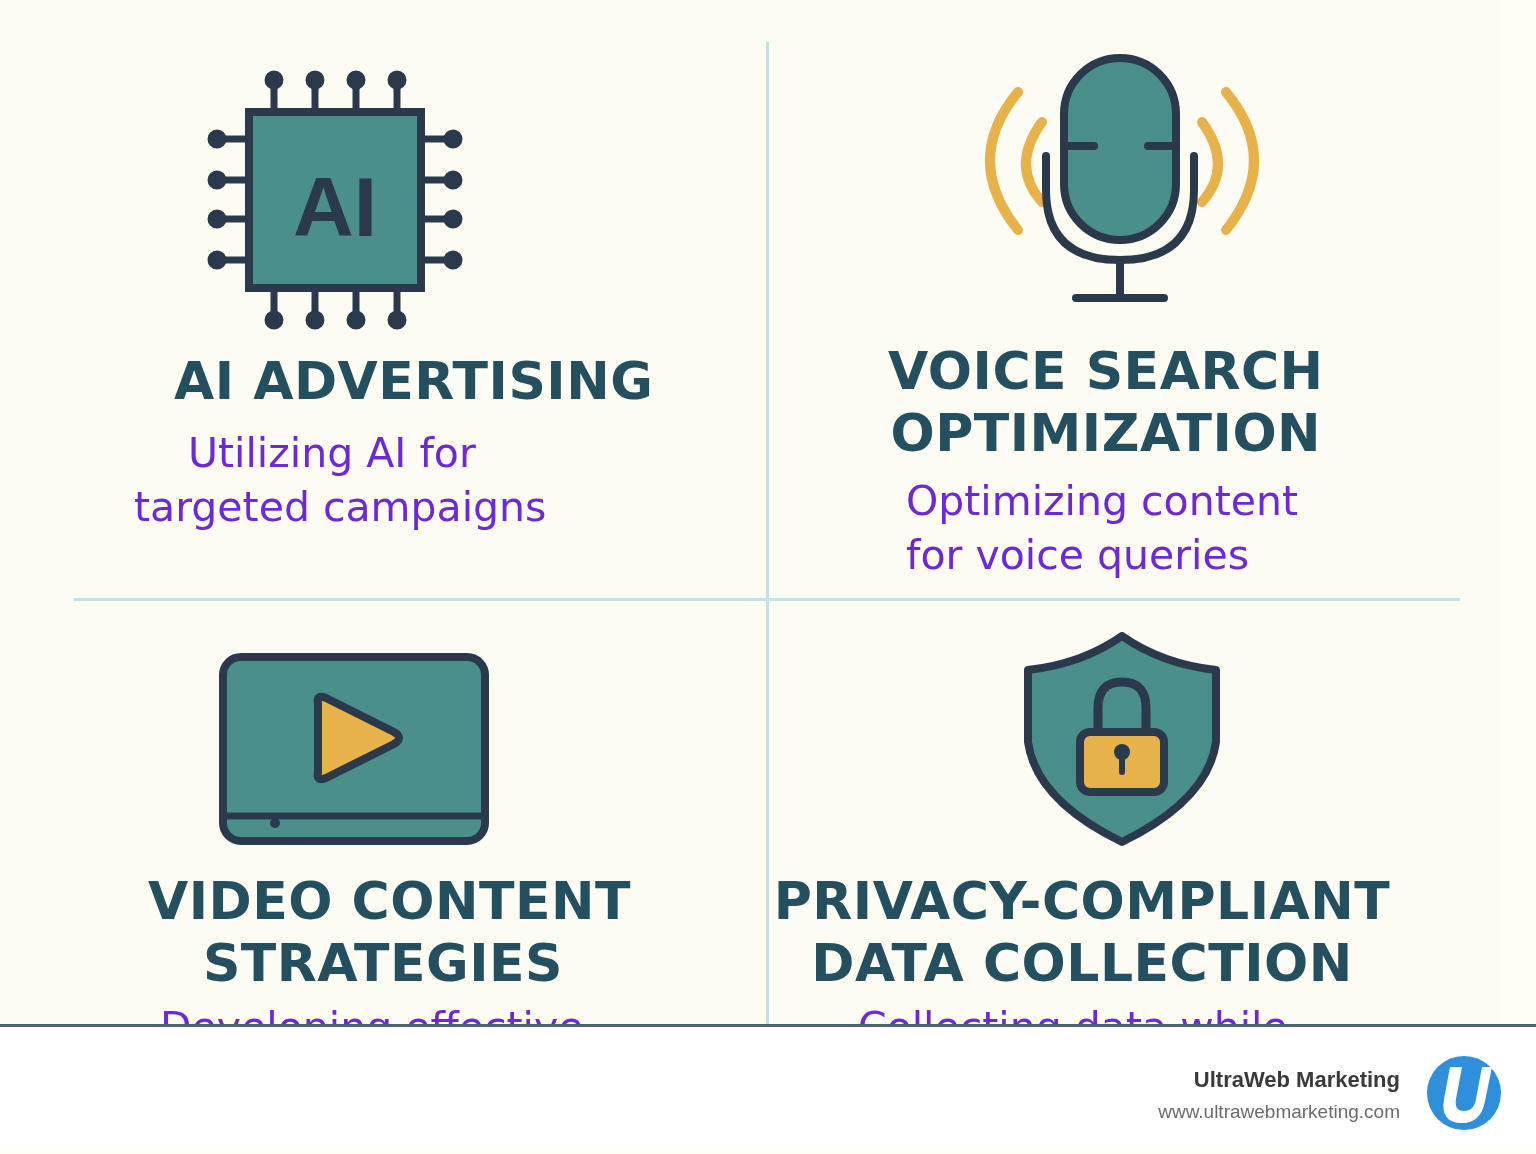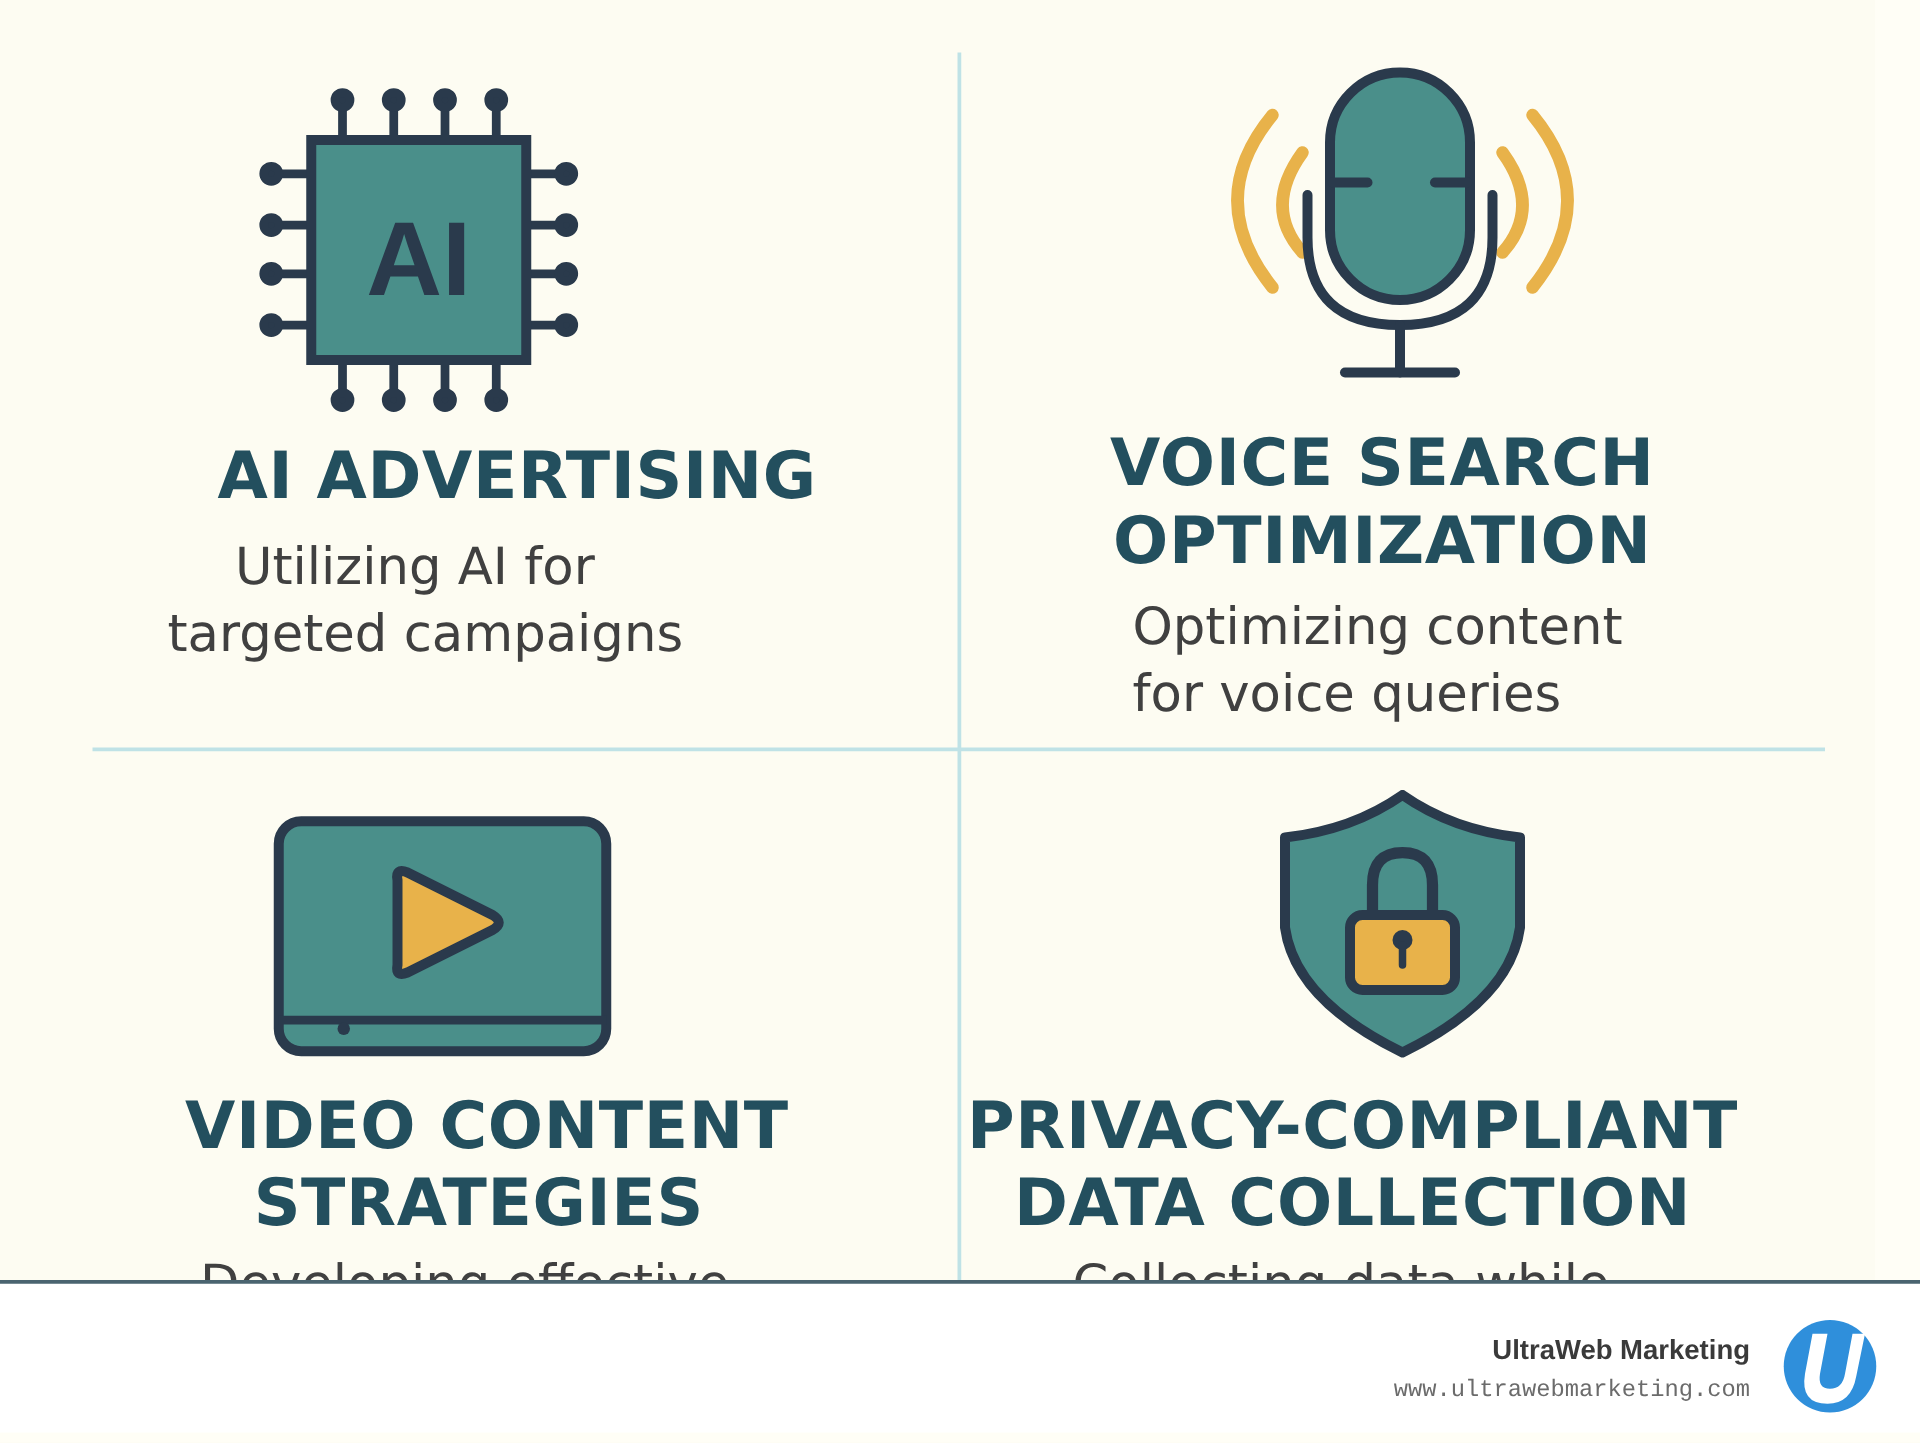--- a/index.html
+++ b/index.html
@@ -11,35 +11,35 @@
     .canvas { position: absolute; left: 0; top: 0; width: 1500px; height: 1025px; background: #fdfcf2; overflow: hidden; }
     .vdiv { position: absolute; left: 766px; top: 42px; width: 3px; height: 990px; background: #bfe2e6; }
     .hdiv { position: absolute; left: 74px; top: 598px; width: 1386px; height: 3px; background: #bfe2e6; }
     .icon { position: absolute; }
     .title {
       position: absolute; margin: 0; color: #234f5e; font-weight: 700;
       font-family: "DejaVu Sans", sans-serif; font-size: 52px; line-height: 62px;
       letter-spacing: 0.5px; white-space: nowrap; text-align: center;
     }
     .desc {
-      position: absolute; margin: 0; color: #404040;
+      position: absolute; margin: 0; color: #6d28d9;
       font-family: "DejaVu Sans", sans-serif; font-size: 41px; line-height: 54px;
       white-space: nowrap;
     }
     .footer {
       position: absolute; left: 0; top: 1024px; width: 1536px; height: 122px;
       background: #ffffff; border-top: 3px solid #4a6470; box-sizing: border-box;
     }
     .brand-name {
       position: absolute; right: 136px; top: 40px; font-size: 22px; font-weight: 700; color: #3a3a3a;
       font-family: "Liberation Sans", sans-serif; white-space: nowrap;
     }
     .brand-url {
       position: absolute; right: 136px; top: 74px; font-size: 19px; color: #6b6b6b;
-      font-family: Liberation Mono, monospace; white-space: nowrap;
+      font-family: Liberation Sans, sans-serif; white-space: nowrap;
     }
     .brand-logo { position: absolute; left: 1426px; top: 28px; width: 76px; height: 76px; }
   </style>
 </head>
 <body>
 
 <div class="canvas">
   <div class="vdiv"></div>
   <div class="hdiv"></div>
 

